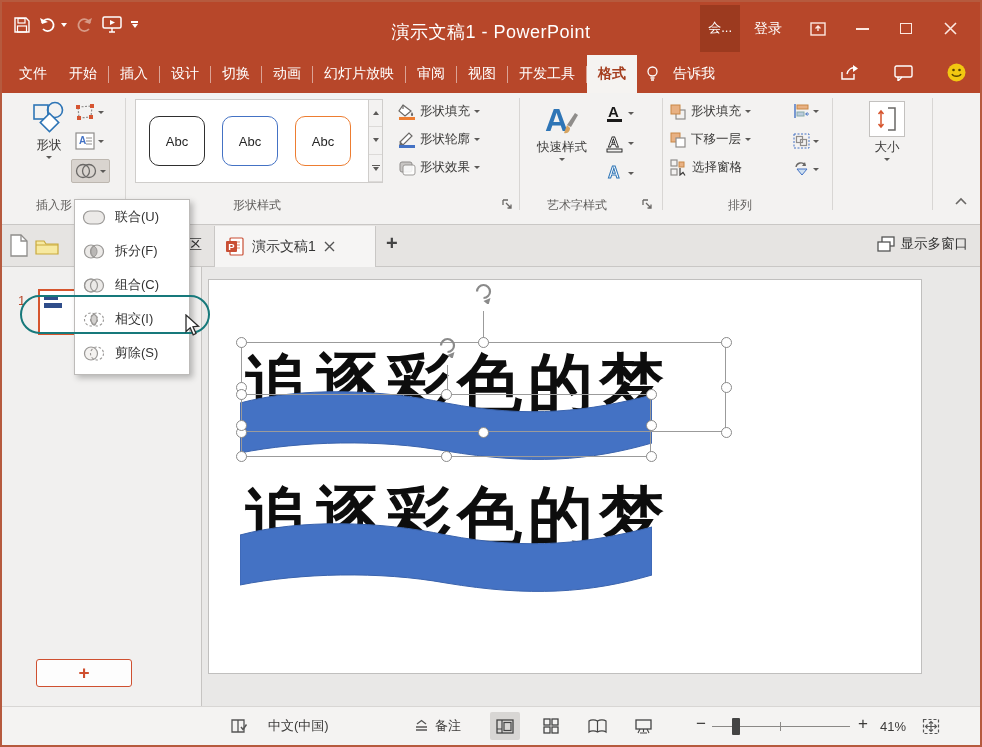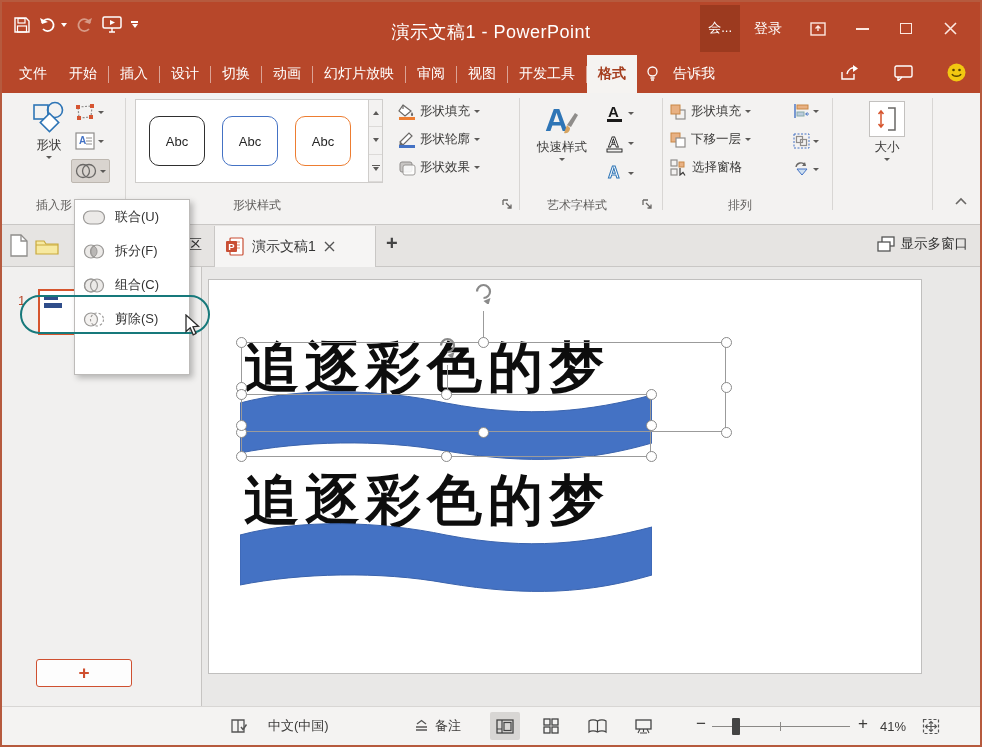--- a/index.html
+++ b/index.html
@@ -59,21 +59,21 @@
   .dt-right { position:absolute; right:12px; top:10px; display:flex; align-items:center; gap:6px; font-size:13.5px; color:#333; }
 
   
   .main { position:absolute; left:0; top:265px; width:978px; height:439px; }
   .thumbpanel { position:absolute; left:0; top:0; width:200px; height:439px; background:#f1f0ef; border-right:1px solid #c6c4c2; }
   .thumb-num { position:absolute; left:16px; top:26px; font-size:13px; color:#b7472a; }
   .thumb-box { position:absolute; left:36px; top:22px; width:150px; height:46px; background:#fff; border:2px solid #d6552e; }
   .addslide { position:absolute; left:34px; top:392px; width:96px; height:28px; border:1.5px solid #cf5030; border-radius:3px; display:flex; align-items:center; justify-content:center; color:#cf5030; font-size:19px; font-weight:bold; background:#fdfdfd; }
   .canvas { position:absolute; left:200px; top:0; width:778px; height:439px; background:#e9e8e7; }
   .slide { position:absolute; left:6px; top:12px; width:714px; height:395px; background:#fff; border:1px solid #c0bfbe; }
-  .wordart { position:absolute; font-weight:900; color:#0d0d0d; font-size:55px; letter-spacing:6px; line-height:1; white-space:nowrap; }
+  .wordart { position:absolute; font-weight:900; color:#0d0d0d; font-size:65px; letter-spacing:6px; line-height:1; white-space:nowrap;margin-top:11px; }
   .selrect { position:absolute; border:1px solid #9b9b9b; }
   .h { position:absolute; width:11px; height:11px; border-radius:50%; background:#fff; border:1.5px solid #8a8a8a; }
   .stem { position:absolute; width:1px; background:#9b9b9b; }
 
   
   .mergemenu { position:absolute; left:72px; top:197px; width:116px; height:176px; background:#fff; border:1px solid #bdbbb9; box-shadow:3px 3px 6px rgba(0,0,0,.25); z-index:30; }
   .mi { height:34px; display:flex; align-items:center; gap:9px; padding-left:7px; font-size:13px; color:#333; }
   .teal-oval { position:absolute; left:18px; top:293px; width:190px; height:39px; border:2.5px solid #17797b; border-radius:20px; z-index:40; }
   .cursor { position:absolute; left:183px; top:312px; z-index:50; }
 
@@ -514,20 +514,28 @@
     <div class="mi">
       <svg width="24" height="17" viewBox="0 0 24 17">
           <circle cx="9" cy="8.5" r="6.5" fill="#eceae8" stroke="#9a9896" stroke-width="1.2"></circle>
           <circle cx="15" cy="8.5" r="6.5" fill="#eceae8" stroke="#9a9896" stroke-width="1.2"></circle>
           <circle cx="9" cy="8.5" r="6.5" fill="none" stroke="#9a9896" stroke-width="1.2"></circle>
         </svg>
       <span>组合(C)</span>
     </div>
     <div class="mi">
       <svg width="24" height="17" viewBox="0 0 24 17">
+          <circle cx="9" cy="8.5" r="6.5" fill="none" stroke="#9a9896" stroke-width="1.1" stroke-dasharray="2.5,2"></circle>
+          <circle cx="15" cy="8.5" r="6.5" fill="none" stroke="#9a9896" stroke-width="1.1" stroke-dasharray="2.5,2"></circle>
+          <path d="M12,3 a6.5,6.5 0 0 1 0,11 a6.5,6.5 0 0 1 0,-11" fill="#d3d1cf" stroke="#9a9896" stroke-width="1.1"></path>
+        </svg>
+      <span>相交(I)</span>
+    </div>
+    <div class="mi">
+      <svg width="24" height="17" viewBox="0 0 24 17">
           <circle cx="9" cy="8.5" r="6.5" fill="#f4f2f0" stroke="#9a9896" stroke-width="1.2"></circle>
           <circle cx="15" cy="8.5" r="6.5" fill="none" stroke="#9a9896" stroke-width="1.1" stroke-dasharray="2.5,2"></circle>
         </svg>
       <span>剪除(S)</span>
     </div>
   </div>
 
   <div class="teal-oval"></div>
 
   <svg class="cursor" width="17" height="23" viewBox="0 0 17 23">

